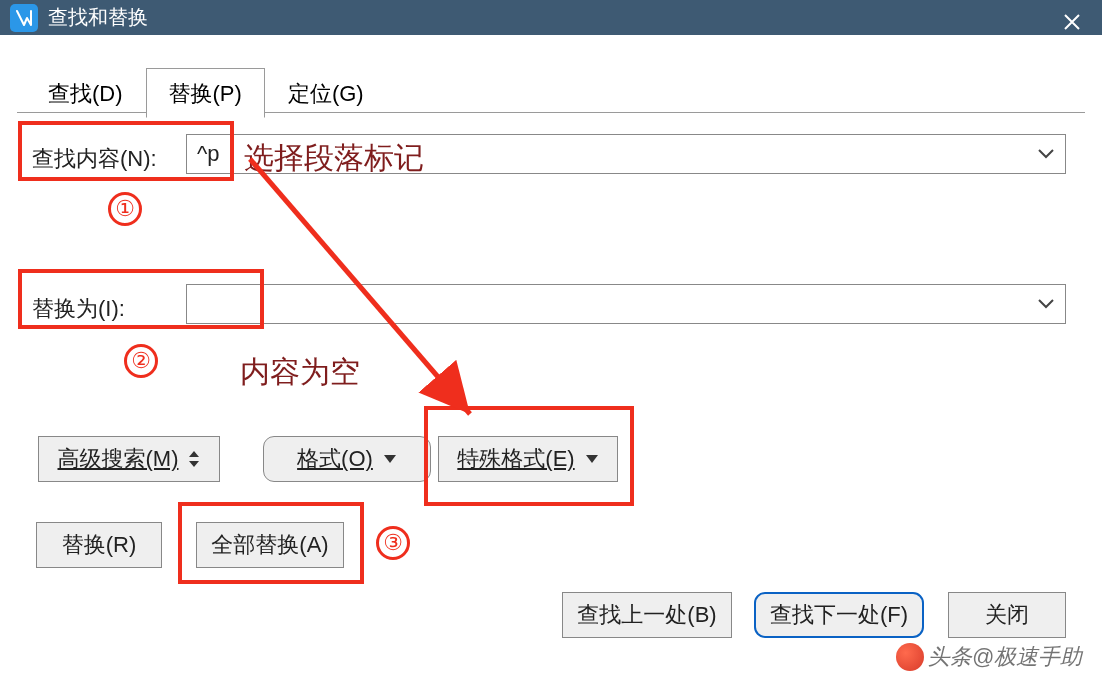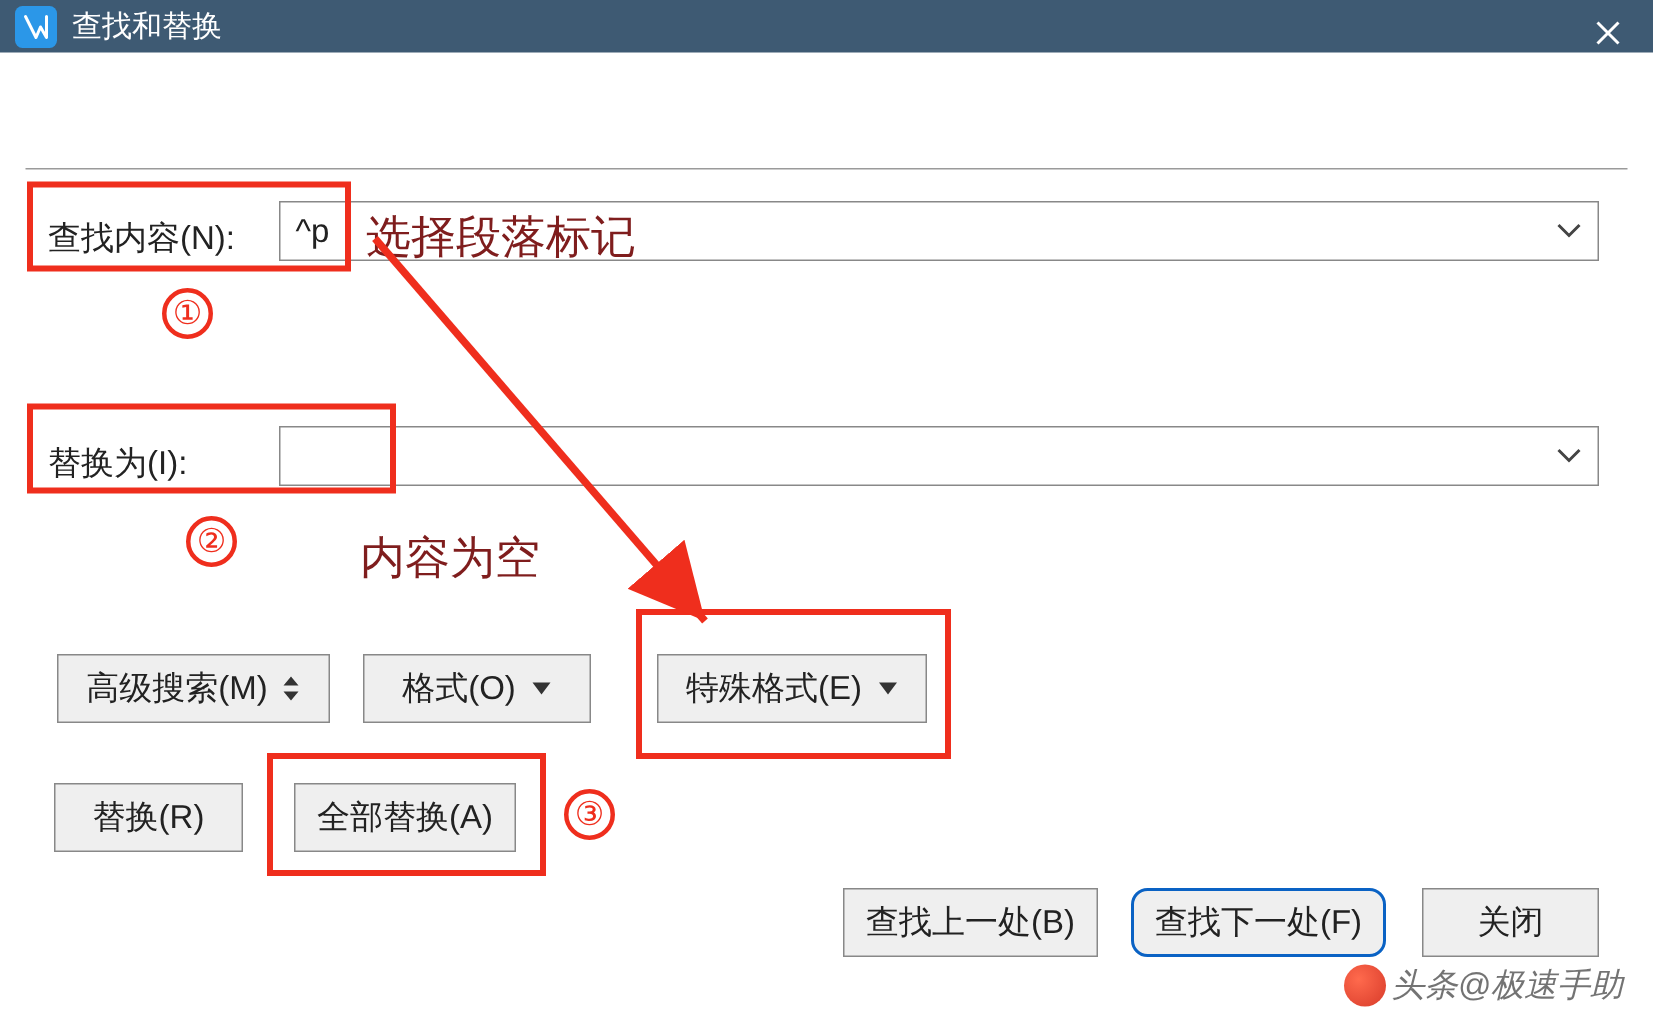--- a/index.html
+++ b/index.html
@@ -67,21 +67,21 @@
   }
   .combo-arrow {
     position: absolute; right: 10px; top: 50%; transform: translateY(-50%);
   }
 
   
   .opt-btn {
     position: absolute;
     border: 1px solid #888; background: #efefef;
     height: 46px; display: flex; align-items: center; justify-content: center;
-    font-size: 22px; color:#222; padding: 0 14px;
+    font-size: 22px; color:#222; padding: 0 14px; text-decoration: underline;
   }
   .tri { margin-left: 10px; }
 
   
   .btn {
     position: absolute;
     border: 1px solid #888; background: #efefef;
     height: 46px; display: flex; align-items: center; justify-content: center;
     font-size: 22px; color:#222;
   }
@@ -124,20 +124,25 @@
     <svg width="18" height="18" viewBox="0 0 18 18">
         <path d="M2 2 L16 16 M16 2 L2 16" stroke="#fff" stroke-width="2"></path>
       </svg>
   </div>
 </div>
 
 <div class="content">
 
   <div class="tab-line"></div>
 
+  <div class="tabs">
+    <div class="tab">查找(D)</div>
+    <div class="tab active">替换(P)</div>
+    <div class="tab">定位(G)</div>
+  </div>
 
   <div class="row" style="left:32px; top:100px;">
     <div class="label">查找内容(N):</div>
   </div>
   <div class="combo" style="left:186px; top:90px; width:880px;">
     <span>^p</span>
     <span class="combo-arrow">
       <svg width="18" height="12" viewBox="0 0 18 12">
           <path d="M2 2 L9 9 L16 2" fill="none" stroke="#444" stroke-width="2"></path>
         </svg>
@@ -158,21 +163,21 @@
   </div>
 
   <div class="opt-btn" style="left:38px; top:392px; width:182px;">
     <span>高级搜索(M)</span>
     <span class="tri">
       <svg width="12" height="20" viewBox="0 0 12 20">
           <path d="M1 8 L6 2 L11 8 Z M1 12 L6 18 L11 12 Z" fill="#333"></path>
         </svg>
     </span>
   </div>
-  <div class="opt-btn" style="left:242px; top:392px; width:152px;">
+  <div class="opt-btn" style="left:263px; top:392px; width:168px;border-radius:11px;">
     <span>格式(O)</span>
     <span class="tri">
       <svg width="14" height="10" viewBox="0 0 14 10">
           <path d="M1 1 L13 1 L7 9 Z" fill="#333"></path>
         </svg>
     </span>
   </div>
   <div class="opt-btn" style="left:438px; top:392px; width:180px;">
     <span>特殊格式(E)</span>
     <span class="tri">

